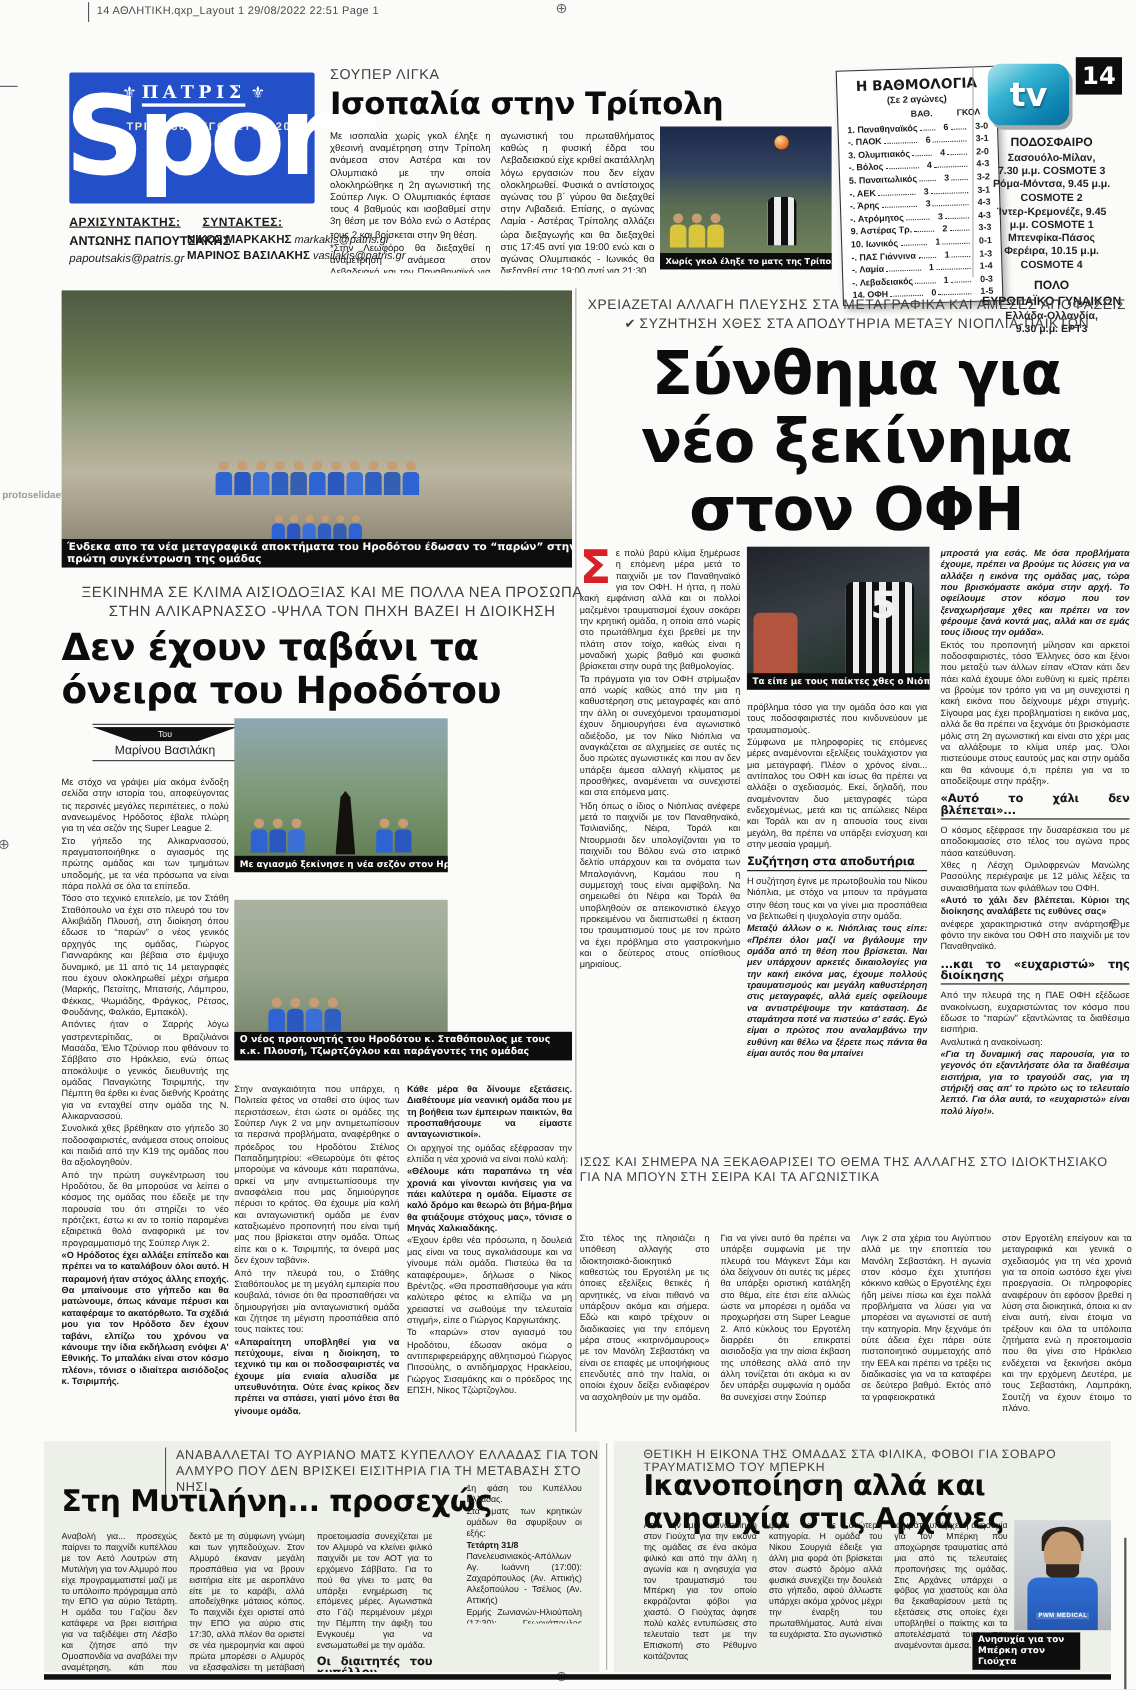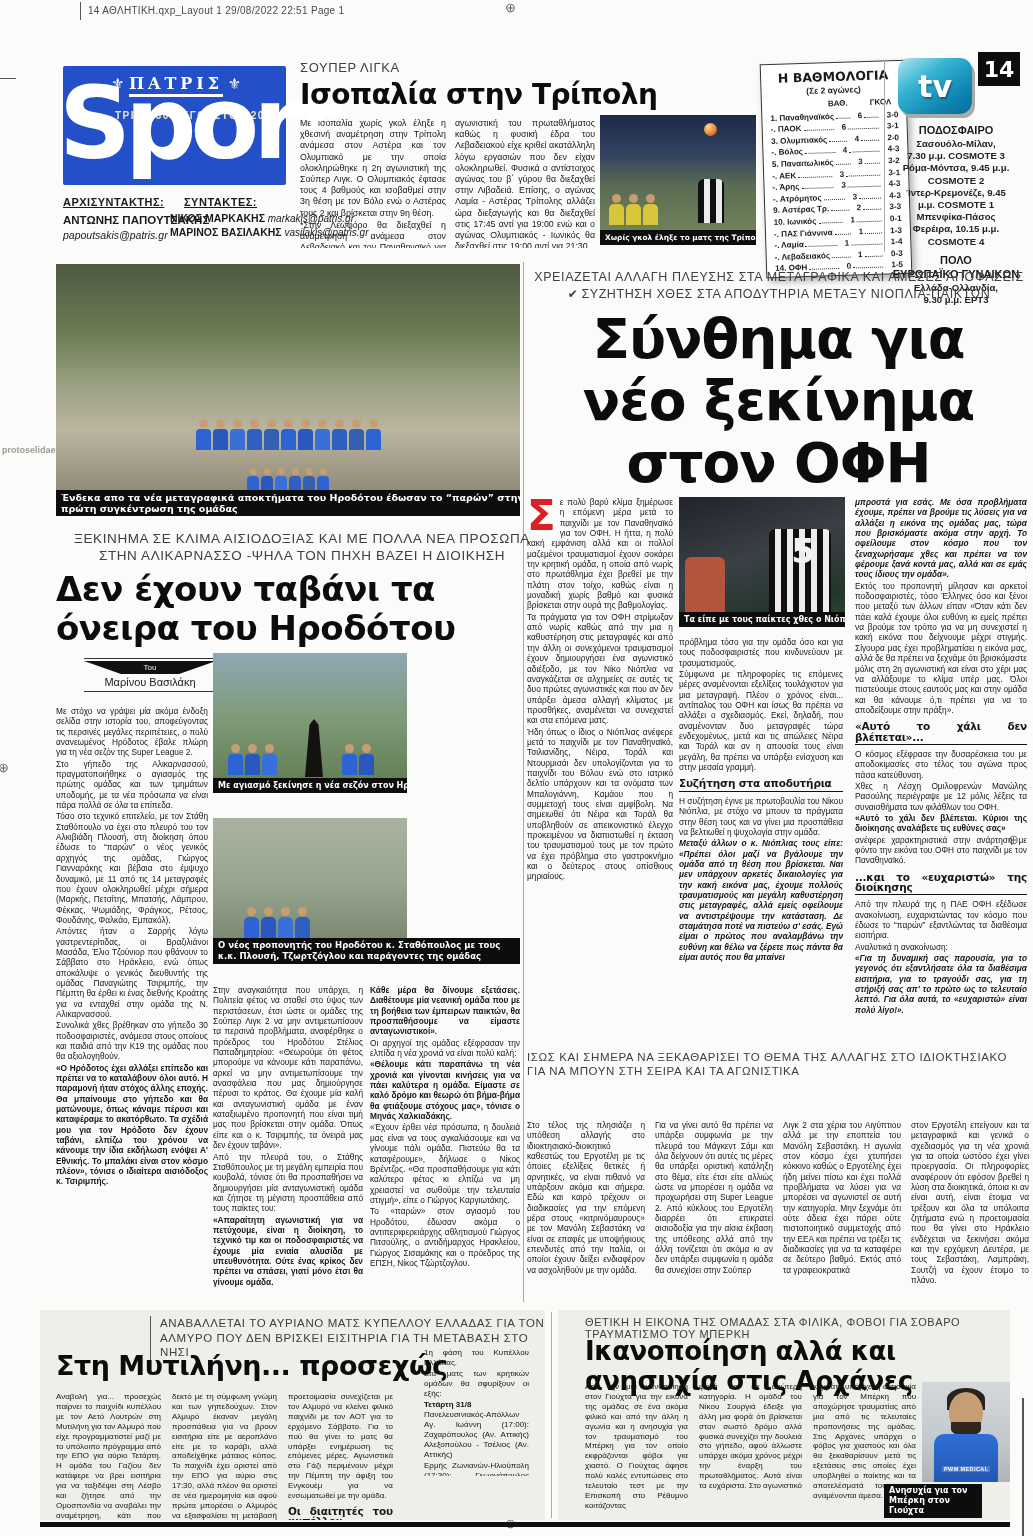--- a/index.html
+++ b/index.html
@@ -314,20 +314,21 @@
   <div class="abs byline byline-top" style="left:84px;top:658px;width:132px;">
     <div class="ribbon">Του</div>
     <div class="by&lt;!----&gt;name byname">Μαρίνου Βασιλάκη</div>
   </div>
   <div class="abs col" style="left:56px;top:706px;width:152px;height:596px;">
       <p>Με στόχο να γράψει μία ακόμα ένδοξη σελίδα στην ιστορία του, αποφεύγοντας τις περσινές μεγάλες περιπέτειες, ο πολύ ανανεωμένος Ηρόδοτος έβαλε πλώρη για τη νέα σεζόν της Super League 2.</p>
       <p>Στο γήπεδο της Αλικαρνασσού, πραγματοποιήθηκε ο αγιασμός της πρώτης ομάδας και των τμημάτων υποδομής, με τα νέα πρόσωπα να είναι πάρα πολλά σε όλα τα επίπεδα.</p>
       <p>Τόσο στο τεχνικό επιτελείο, με τον Στάθη Σταθόπουλο να έχει στο πλευρό του τον Αλκιβιάδη Πλουσή, στη διοίκηση όπου έδωσε το “παρών” ο νέος γενικός αρχηγός της ομάδας, Γιώργος Γιανναράκης και βέβαια στο έμψυχο δυναμικό, με 11 από τις 14 μεταγραφές που έχουν ολοκληρωθεί μέχρι σήμερα (Μαρκής, Πετσίτης, Μπατσής, Λάμπρου, Φέκκας, Ψωμιάδης, Φράγκος, Ρέτσος, Φουδάνης, Φαλκάο, Εμπακόλ).</p>
       <p>Απόντες ήταν ο Σαρρής λόγω γαστρεντερίτιδας, οι Βραζιλιάνοι Μασάδα, Έλιο Τζούνιορ που φθάνουν το Σάββατο στο Ηράκλειο, ενώ όπως αποκάλυψε ο γενικός διευθυντής της ομάδας Παναγιώτης Τσιριμπής, την Πέμπτη θα έρθει κι ένας διεθνής Κροάτης για να ενταχθεί στην ομάδα της Ν. Αλικαρνασσού.</p>
       <p>Συνολικά χθες βρέθηκαν στο γήπεδο 30 ποδοσφαιριστές, ανάμεσα στους οποίους και παιδιά από την Κ19 της ομάδας που θα αξιολογηθούν.</p>
+      <p>Από την πρώτη συγκέντρωση του Ηροδότου, δε θα μπορούσε να λείπει ο κόσμος της ομάδας που έδειξε με την παρουσία του ότι στηρίζει το νέο πρότζεκτ, έστω κι αν το τοπίο παραμένει εξαιρετικά θολό αναφορικά με τον προγραμματισμό της Σούπερ Λιγκ 2.</p>
       <p class="bq">«Ο Ηρόδοτος έχει αλλάξει επίπεδο και πρέπει να το καταλάβουν όλοι αυτό. Η παραμονή ήταν στόχος άλλης εποχής. Θα μπαίνουμε στο γήπεδο και θα ματώνουμε, όπως κάναμε πέρυσι και καταφέραμε το ακατόρθωτο. Τα σχέδιά μου για τον Ηρόδοτο δεν έχουν ταβάνι, ελπίζω του χρόνου να κάνουμε την ίδια εκδήλωση ενόψει Α' Εθνικής. Το μπαλάκι είναι στον κόσμο πλέον», τόνισε ο ιδιαίτερα αισιόδοξος κ. Τσιριμπής.</p>
     </div>
 
   <div class="abs photo ph-bless" style="left:213px;top:653px;width:194px;height:140px;">
     <div class="figline" style="left:14px;bottom:18px;">
         <span class="fig fig">
           <span class="h" style="display: block;"></span>
           <span class="t" style="display: block; background: rgb(46, 99, 212);"></span>
         </span>
         <span class="fig fig">
@@ -370,21 +371,21 @@
           <span class="h" style="display: block;"></span>
           <span class="t" style="display: block; background: rgb(47, 95, 192);"></span>
         </span>
       </div>
   </div>
   <div class="abs capbar" style="left:213px;top:938px;width:297px;font-size:8.5px;">Ο νέος προπονητής του Ηροδότου κ. Σταθόπουλος με τους κ.κ. Πλουσή, Τζωρτζόγλου και παράγοντες της ομάδας</div>
 
   <div class="abs col" style="left:213px;top:985px;width:150px;height:317px;">
       <p>Στην αναγκαιότητα που υπάρχει, η Πολιτεία φέτος να σταθεί στο ύψος των περιστάσεων, έτσι ώστε οι ομάδες της Σούπερ Λιγκ 2 να μην αντιμετωπίσουν τα περσινά προβλήματα, αναφέρθηκε ο πρόεδρος του Ηροδότου Στέλιος Παπαδημητρίου: «Θεωρούμε ότι φέτος μπορούμε να κάνουμε κάτι παραπάνω, αρκεί να μην αντιμετωπίσουμε την ανασφάλεια που μας δημιούργησε πέρυσι το κράτος. Θα έχουμε μία καλή και ανταγωνιστική ομάδα με έναν καταξιωμένο προπονητή που είναι τιμή μας που βρίσκεται στην ομάδα. Όπως είπε και ο κ. Τσιριμπής, τα όνειρά μας δεν έχουν ταβάνι».</p>
       <p>Από την πλευρά του, ο Στάθης Σταθόπουλος με τη μεγάλη εμπειρία που κουβαλά, τόνισε ότι θα προσπαθήσει να δημιουργήσει μία ανταγωνιστική ομάδα και ζήτησε τη μέγιστη προσπάθεια από τους παίκτες του:</p>
-      <p class="bq">«Απαραίτητη αγωνιστική για να πετύχουμε, είναι η διοίκηση, το τεχνικό τιμ και οι ποδοσφαιριστές να έχουμε μία ενιαία αλυσίδα με υπευθυνότητα. Ούτε ένας κρίκος δεν πρέπει να σπάσει, γιατί μόνο έτσι θα γίνουμε ομάδα.</p>
+      <p class="bq">«Απαραίτητη υποβληθεί για να πετύχουμε, είναι η διοίκηση, το τεχνικό τιμ και οι ποδοσφαιριστές να έχουμε μία ενιαία αλυσίδα με υπευθυνότητα. Ούτε ένας κρίκος δεν πρέπει να σπάσει, γιατί μόνο έτσι θα γίνουμε ομάδα.</p>
     </div>
   <div class="abs col" style="left:370px;top:985px;width:150px;height:317px;">
       <p class="bq">Κάθε μέρα θα δίνουμε εξετάσεις. Διαθέτουμε μία νεανική ομάδα που με τη βοήθεια των έμπειρων παικτών, θα προσπαθήσουμε να είμαστε ανταγωνιστικοί».</p>
       <p>Οι αρχηγοί της ομάδας εξέφρασαν την ελπίδα η νέα χρονιά να είναι πολύ καλή:</p>
       <p class="bq">«Θέλουμε κάτι παραπάνω τη νέα χρονιά και γίνονται κινήσεις για να πάει καλύτερα η ομάδα. Είμαστε σε καλό δρόμο και θεωρώ ότι βήμα-βήμα θα φτιάξουμε στόχους μας», τόνισε ο Μηνάς Χαλκιαδάκης.</p>
       <p>«Έχουν έρθει νέα πρόσωπα, η δουλειά μας είναι να τους αγκαλιάσουμε και να γίνουμε πάλι ομάδα. Πιστεύω θα τα καταφέρουμε», δήλωσε ο Νίκος Βρέντζος. «Θα προσπαθήσουμε για κάτι καλύτερο φέτος κι ελπίζω να μη χρειαστεί να σωθούμε την τελευταία στιγμή», είπε ο Γιώργος Καργιωτάκης.</p>
       <p>Το «παρών» στον αγιασμό του Ηροδότου, έδωσαν ακόμα ο αντιπεριφερειάρχης αθλητισμού Γιώργος Πιτσούλης, ο αντιδήμαρχος Ηρακλείου, Γιώργος Σισαμάκης και ο πρόεδρος της ΕΠΣΗ, Νίκος Τζώρτζογλου.</p>
     </div>
 
   <div class="abs kick c" style="left:530px;top:270px;width:498px;font-size:12.5px;">ΧΡΕΙΑΖΕΤΑΙ ΑΛΛΑΓΗ ΠΛΕΥΣΗΣ ΣΤΑ ΜΕΤΑΓΡΑΦΙΚΑ ΚΑΙ ΑΜΕΣΕΣ ΑΠΟΦΑΣΕΙΣ</div>

